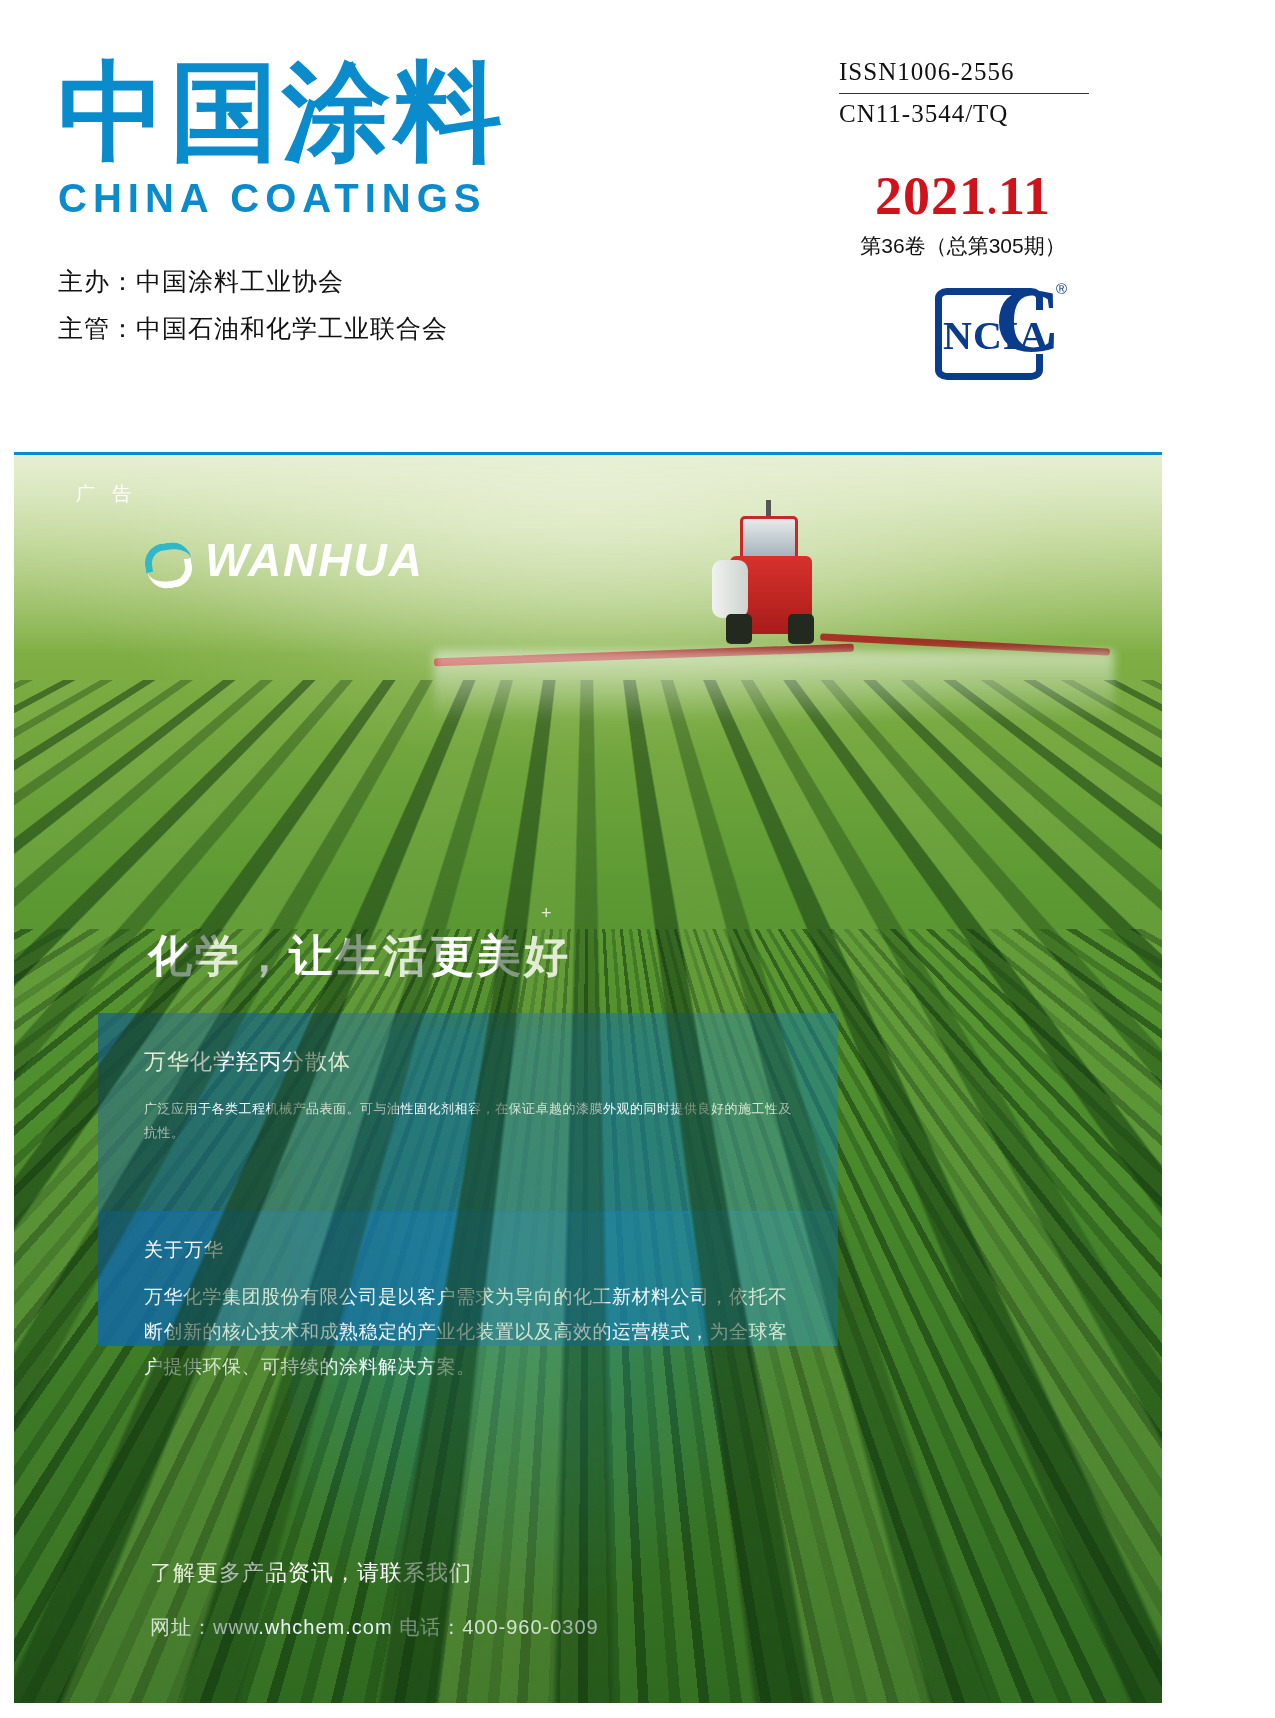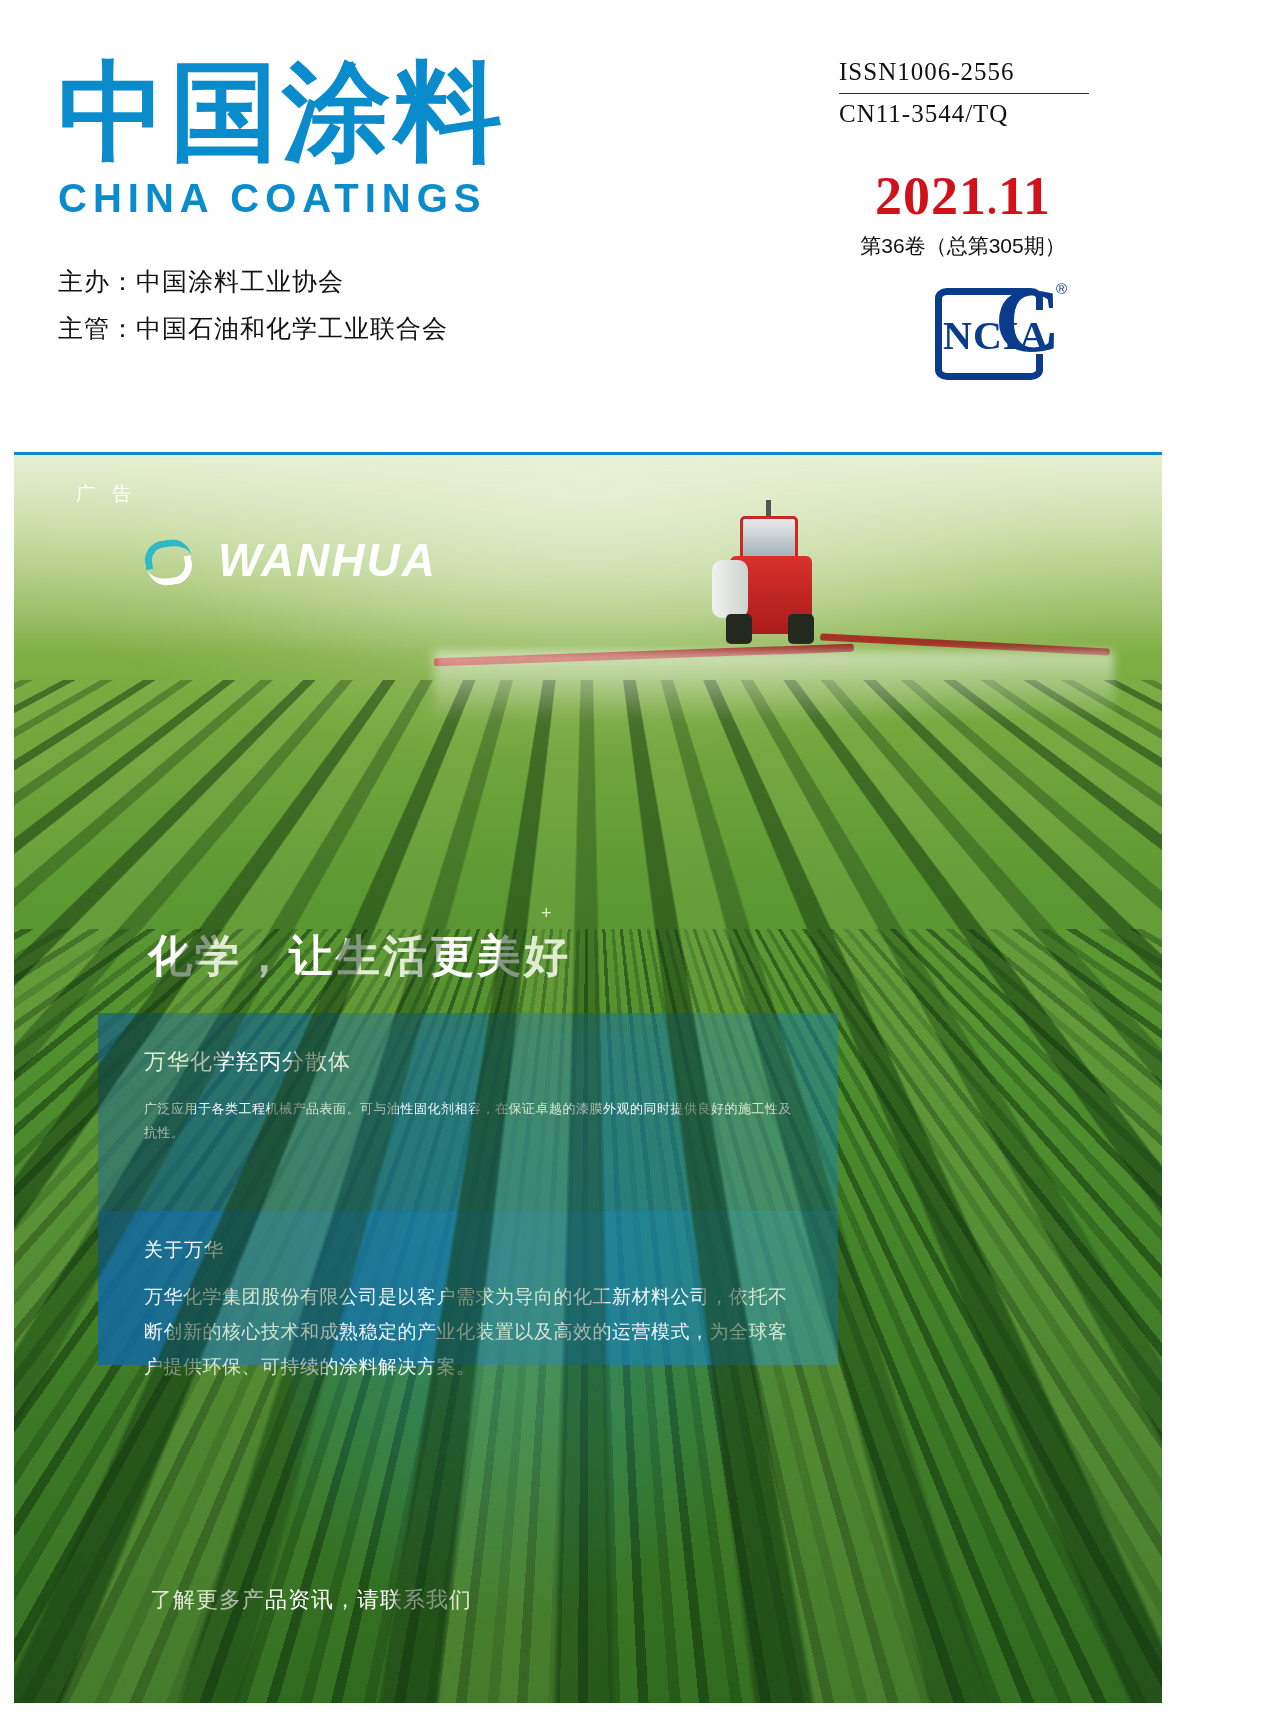--- a/index.html
+++ b/index.html
@@ -331,22 +331,22 @@
     top: 26px;
     font-size: 19px;
     color: #ffffff;
     letter-spacing: 6px;
   }
   .wanhua-logo {
     position: absolute;
     left: 128px;
     top: 78px;
     display: flex;
-    align-items: center;
-    gap: 26px;
+    align-items: flex-end;
+    gap: 13px;
   }
   .wh-mark {
     width: 50px;
     height: 48px;
     position: relative;
   }
   .wh-mark .leaf1 {
     position: absolute;
     left: 2px; top: 4px;
     width: 40px; height: 20px;
@@ -410,21 +410,21 @@
     font-size: 13px;
     line-height: 1.85;
     color: #f2f8fb;
     letter-spacing: 0.5px;
   }
   .panel-b {
     position: absolute;
     left: 84px;
     top: 756px;
     width: 740px;
-    height: 154px;
+    height: 135px;
     background: linear-gradient(to right, rgba(20,105,160,0.88), rgba(30,140,180,0.62));
     box-sizing: border-box;
     padding: 26px 40px 0 46px;
   }
   .panel-b .ttl {
     font-size: 19px;
     color: #ffffff;
     letter-spacing: 1px;
     margin-bottom: 16px;
   }
@@ -586,18 +586,19 @@
     <div class="txt">广泛应用于各类工程机械产品表面。可与油性固化剂相容，在保证卓越的漆膜外观的同时提供良好的施工性及抗性。</div>
   </div>
 
   <div class="panel-b">
     <div class="ttl">关于万华</div>
     <div class="txt">万华化学集团股份有限公司是以客户需求为导向的化工新材料公司，依托不断创新的核心技术和成熟稳定的产业化装置以及高效的运营模式，为全球客户提供环保、可持续的涂料解决方案。</div>
   </div>
 
   <div class="ad-footer">
     <div class="f1">了解更多产品资讯，请联系我们</div>
+    <div class="f2">网址：www.whchem.com   电话：400-960-0309</div>
   </div>
 
 
 </div>
 
 <div class="bottom-strip"></div>
 
 </body></html>

